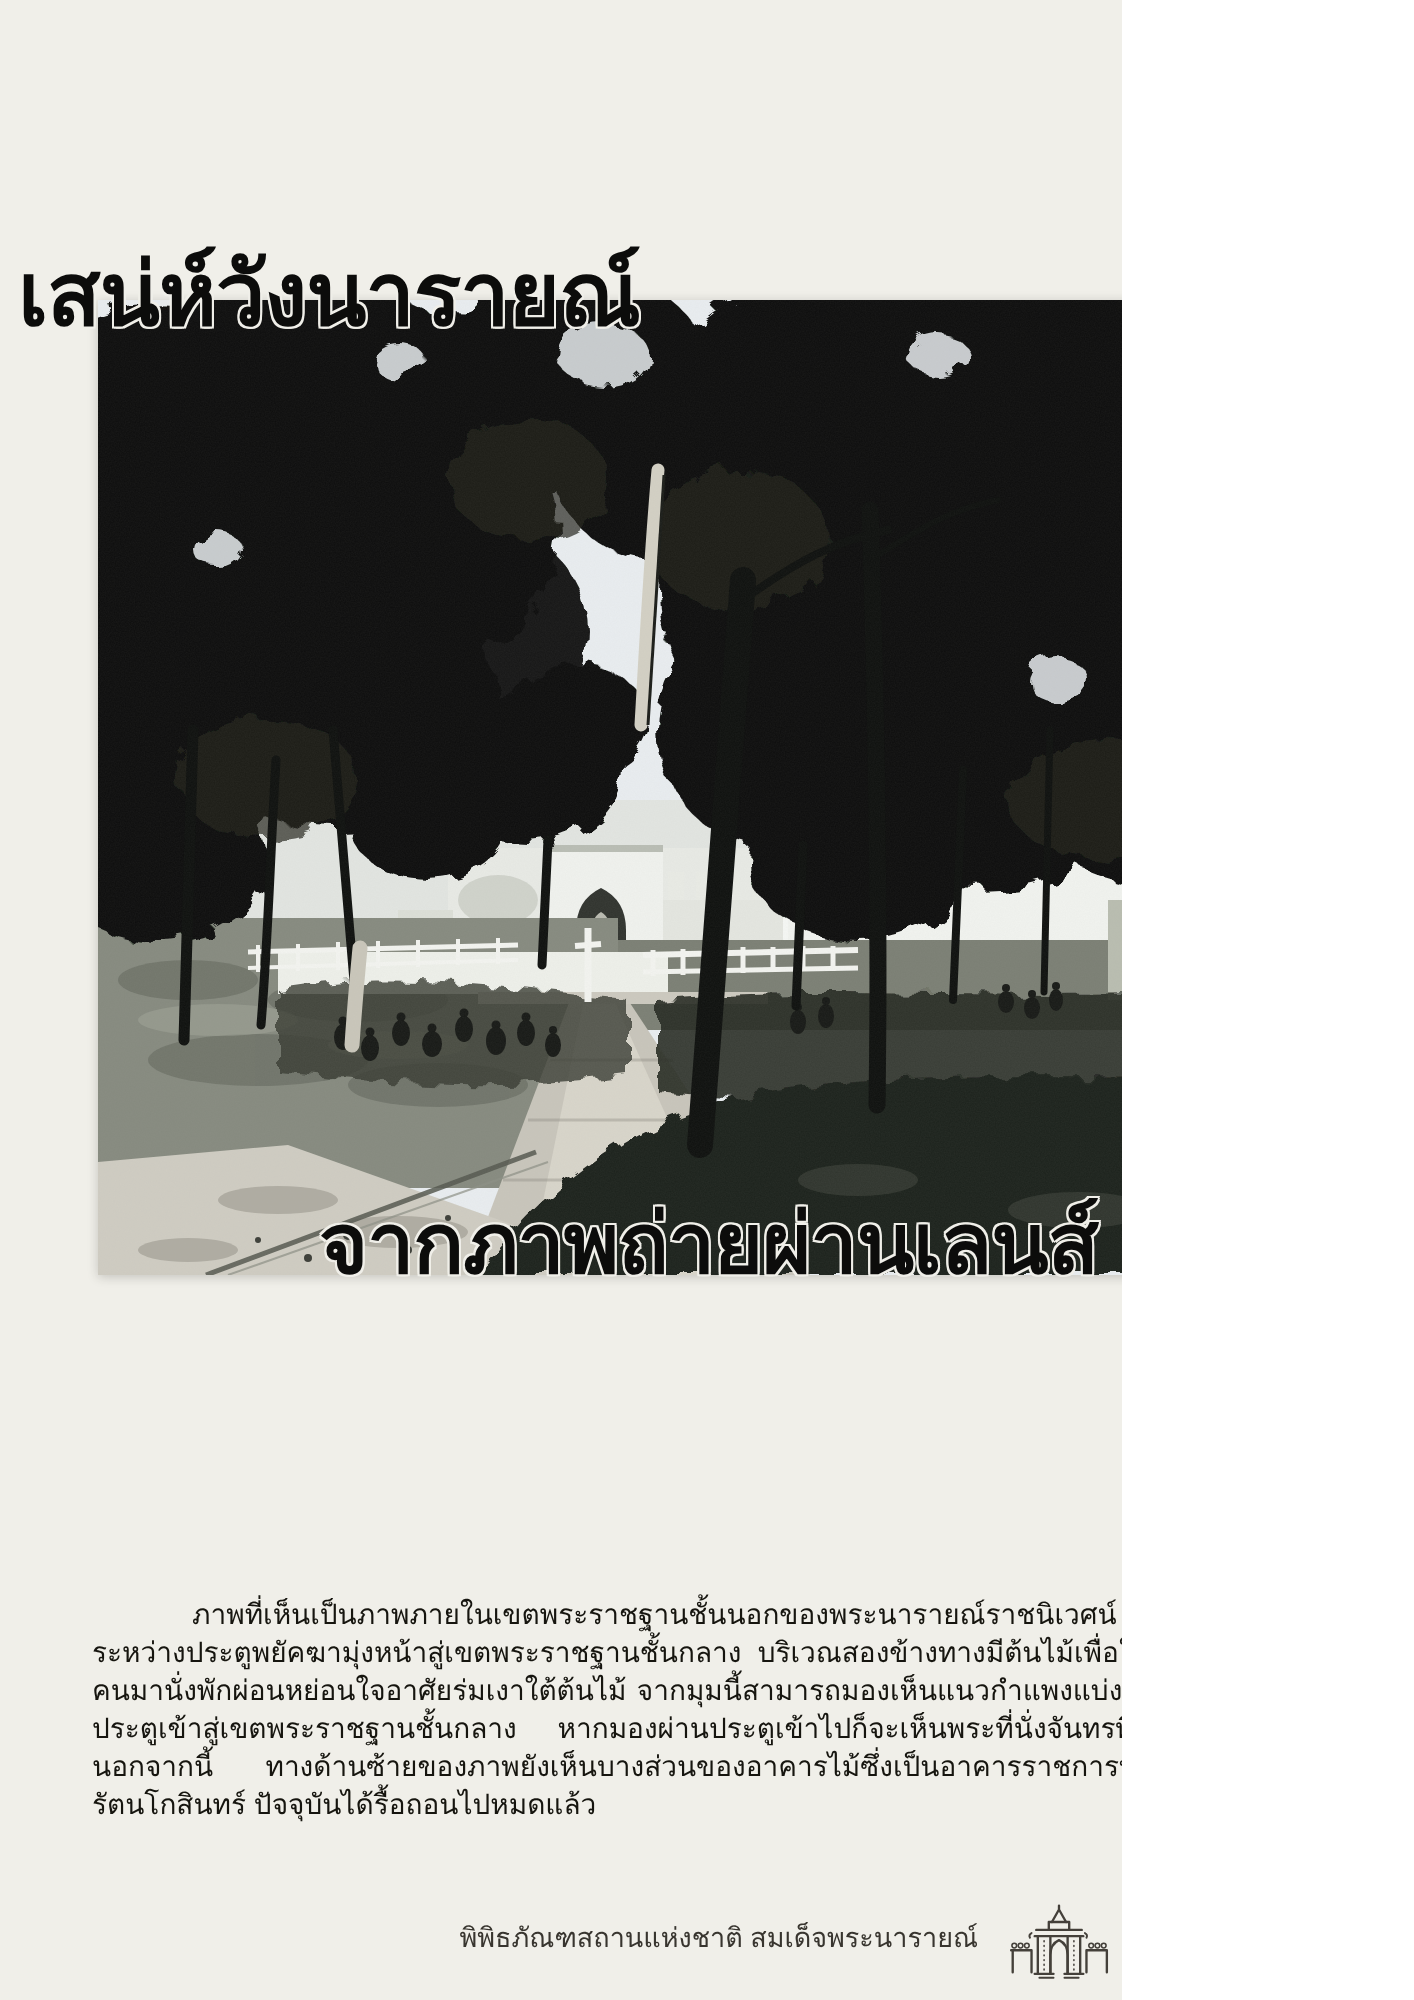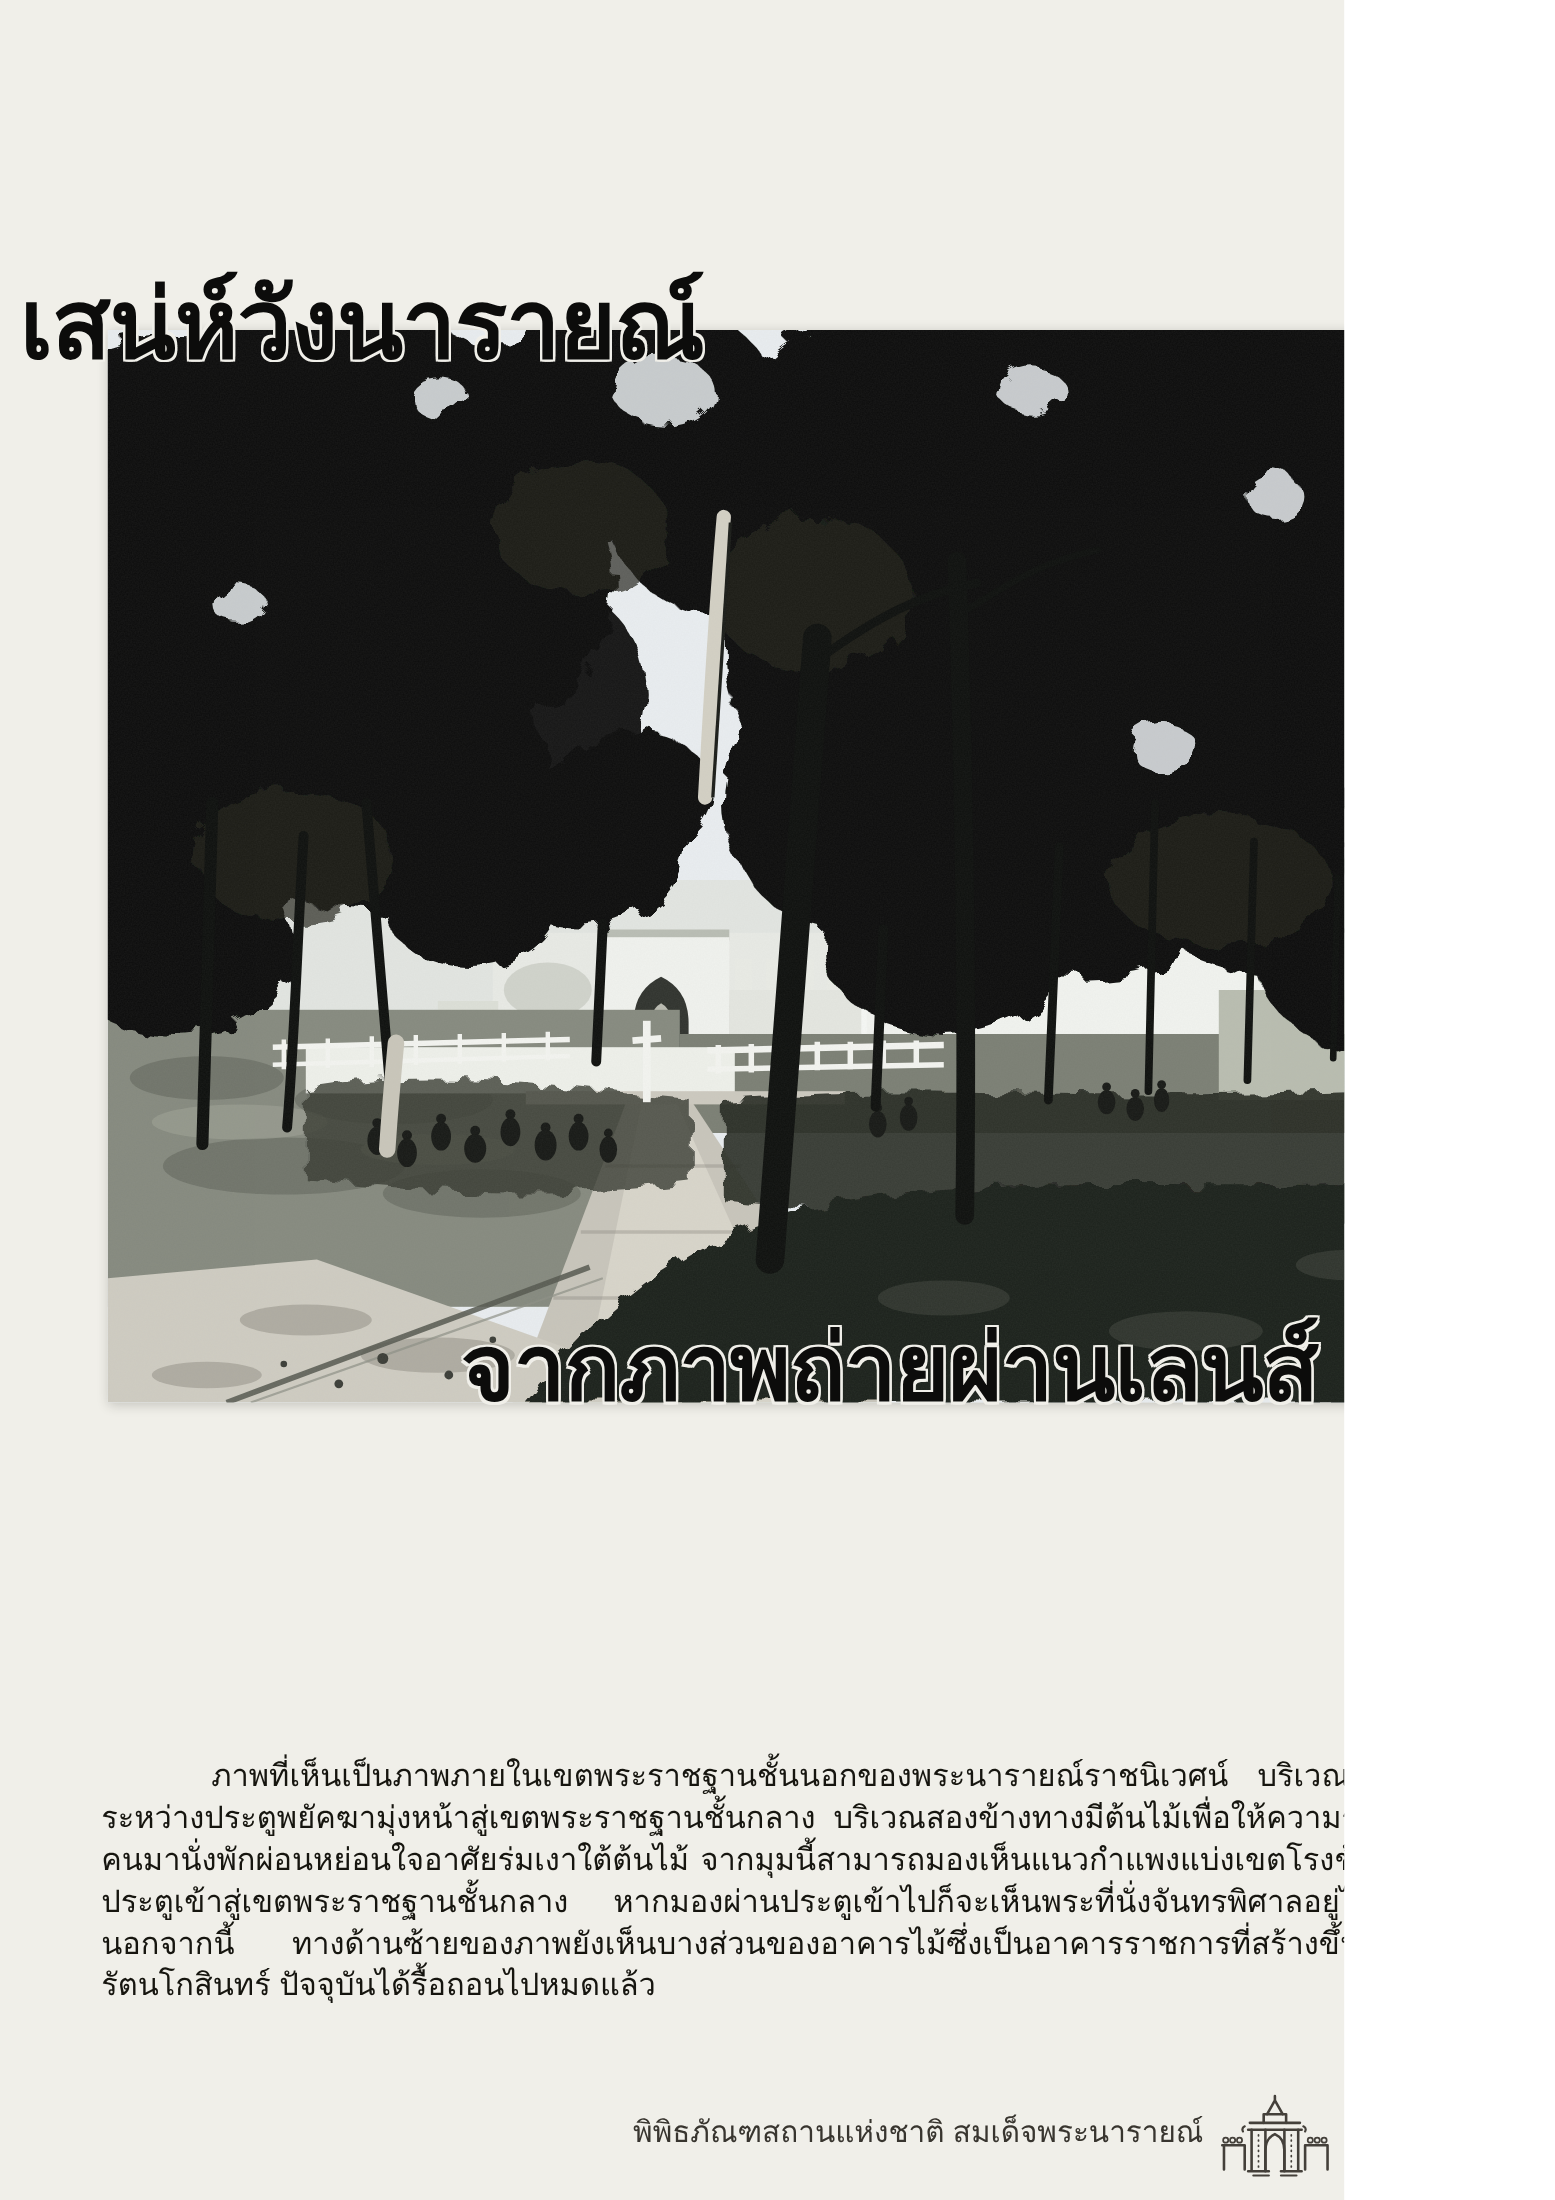--- a/index.html
+++ b/index.html
@@ -1,17 +1,17 @@
 <!DOCTYPE html>
 <html><head>
 <meta charset="utf-8">
 <style>
   html,body{margin:0;padding:0;}
   .page{
-    position:relative;width:1222px;height:2000px;background:#f0efe9;
+    position:relative;width:1122px;height:2000px;background:#f0efe9;
     overflow:hidden;font-family:"Liberation Sans",sans-serif;color:#14130f;
   }
   .photo{
     position:absolute;left:98px;top:300px;width:1222px;height:975px;
     box-shadow:0 2px 10px rgba(40,40,35,.22);background:#e9edf0;
   }
   .photo svg{display:block;width:100%;height:100%;}
   .title-top{
     position:absolute;left:18px;top:244px;font-size:88px;font-weight:800;
     line-height:1.15;letter-spacing:-1px;color:#0c0c0b;white-space:nowrap;
@@ -26,21 +26,21 @@
   }
   .section-heading{
     position:absolute;left:0;top:1474px;width:100%;text-align:center;
     font-size:47px;font-weight:400;color:#141412;line-height:1.5;
   }
   .body-text{
     position:absolute;left:92px;top:1596px;width:1230px;
     font-size:28px;line-height:38px;color:#16150f;
     text-align:justify;text-indent:100px;
   }
-  .footer-text{position:absolute;right:128px;top:1922px;text-align:center;}
+  .footer-text{position:absolute;right:144px;top:1922px;text-align:center;}
   .footer-th{font-size:27px;color:#38352f;line-height:1.25;}
   .footer-en{font-size:23px;letter-spacing:1.2px;color:#38352f;margin-top:6px;line-height:1.2;}
   .footer-icon{position:absolute;right:12px;top:1898px;width:102px;height:92px;}
   .footer-icon svg{display:block;width:100%;height:100%;}
 </style>
 </head>
 <body>
 
 <div class="page">
 

